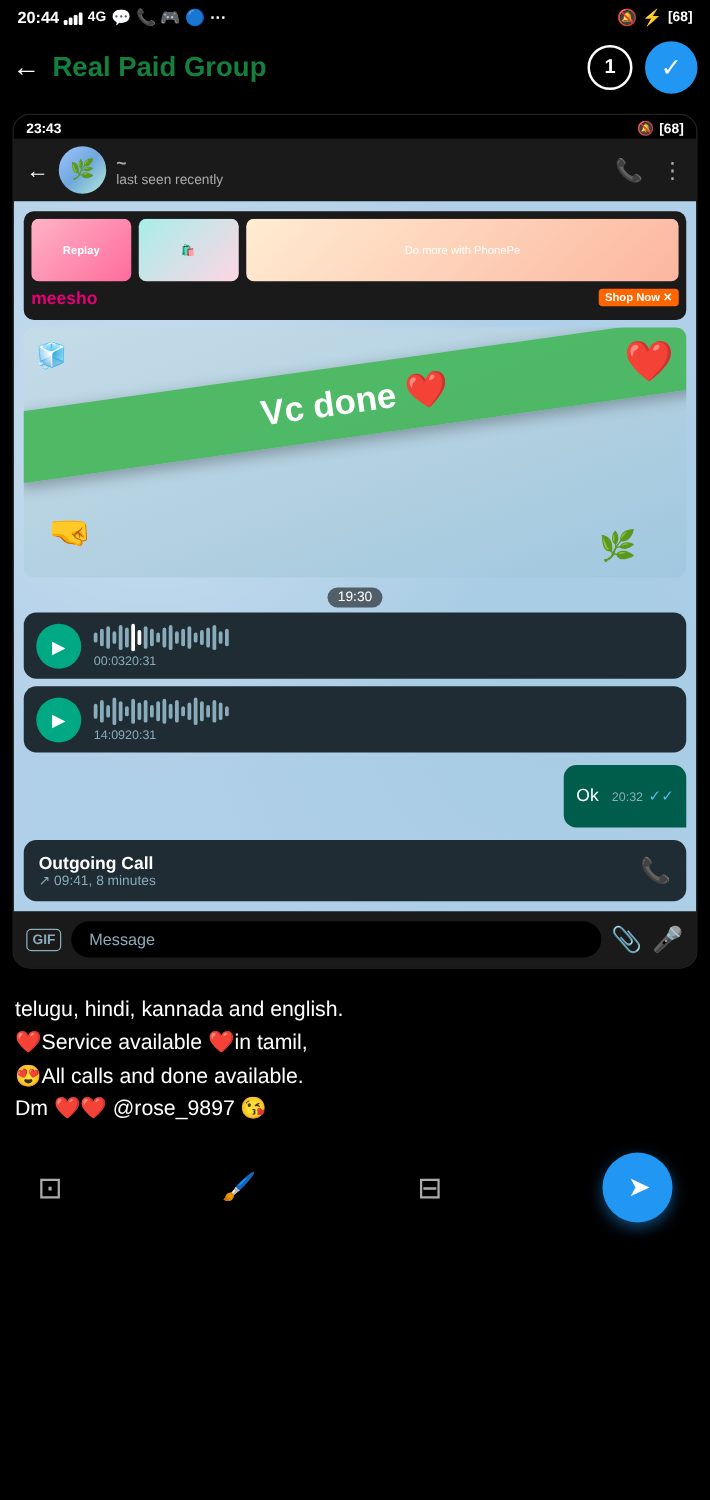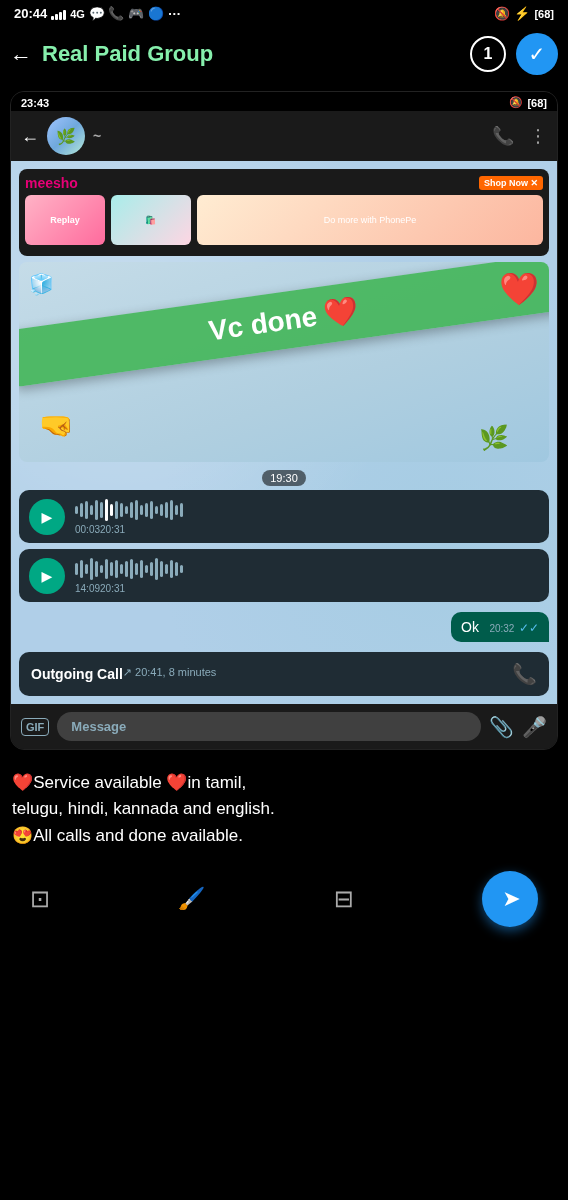--- a/index.html
+++ b/index.html
@@ -39,21 +39,21 @@
     }
     .header-back {
       font-size: 22px;
       color: #fff;
       cursor: pointer;
     }
     .header-title {
       flex: 1;
       font-size: 22px;
       font-weight: 700;
-      color: #86efac;
+      color: #15803d;
     }
     .header-badge {
       width: 36px;
       height: 36px;
       border-radius: 50%;
       border: 2px solid #fff;
       display: flex;
       align-items: center;
       justify-content: center;
       font-size: 16px;
@@ -198,42 +198,42 @@
       justify-content: flex-start;
       font-size: 10px;
       color: #8aabba;
       margin-top: 2px;
     }
 
     
     .ok-bubble {
       background: #005c4b;
       border-radius: 10px 10px 0 10px;
-      padding: 6px 10px;
+      padding: 16px 10px;
       display: inline-block;
       float: right;
       clear: both;
       margin: 4px 0;
     }
     .ok-bubble-text { font-size: 14px; color: #fff; }
     .ok-time { font-size: 10px; color: #8aabba; margin-left: 6px; }
     .clearfix::after { content: ''; display: table; clear: both; }
 
     
     .call-bubble {
       background: #1f2c34;
       border-radius: 10px;
       padding: 10px 12px;
       display: flex;
       align-items: center;
       justify-content: space-between;
       margin-top: 6px;
       clear: both;
     }
-    .call-info { display: flex; flex-direction: row; }
+    .call-info { display: flex; flex-direction: column; }
     .call-title { font-size: 14px; color: #fff; font-weight: 600; }
     .call-meta { font-size: 11px; color: #8aabba; }
     .call-icon { font-size: 20px; color: #00a884; }
 
     
     .msg-input-bar {
       background: #1a1a1a;
       padding: 8px 10px;
       display: flex;
       align-items: center;
@@ -242,26 +242,25 @@
     .gif-btn {
       font-size: 11px;
       color: #8aabba;
       border: 1.5px solid #8aabba;
       border-radius: 4px;
       padding: 2px 4px;
       font-weight: 700;
     }
     .msg-input-field {
       flex: 1;
-      background: #404040;
+      background: #000000;
       border-radius: 20px;
       padding: 7px 14px;
       font-size: 13px;
       color: #8aabba;
-      font-weight: bold;
     }
     .attach-icon { font-size: 20px; color: #8aabba; }
     .mic-icon { font-size: 20px; color: #8aabba; }
 
     
     .caption {
       padding: 14px 12px 10px;
       font-size: 17px;
       line-height: 1.55;
       color: #fff;
@@ -353,38 +352,39 @@
     </div>
   </div>
 
   <div class="inner-header">
     <span style="font-size:18px;color:#fff;">←</span>
     <div class="inner-avatar">
       <span style="font-size:16px;">🌿</span>
     </div>
     <div class="inner-contact-info">
       <div class="inner-contact-name" style="color:#aaa;">~</div>
+      <div class="inner-status-text">last seen recently</div>
     </div>
     <div class="inner-header-icons">
       <span>📞</span>
       <span>⋮</span>
     </div>
   </div>
 
   <div class="chat-bg">
 
     <div style="background:#1a1a1a;border-radius:8px;padding:6px;margin-bottom:6px;">
-      <div style="display:flex;justify-content:space-between;align-items:center;margin-bottom:4px;">
-        <span class="meesho-logo">meesho</span>
-        <span class="shop-now-btn">Shop Now ✕</span>
-      </div>
       <div style="display:flex;gap:6px;overflow:hidden;height:55px;">
         <div style="background:linear-gradient(135deg,#ffb3c6,#ff6b9d);border-radius:6px;width:80px;height:50px;display:flex;align-items:center;justify-content:center;font-size:9px;color:#fff;font-weight:700;">Replay</div>
         <div style="background:linear-gradient(135deg,#a8edea,#fed6e3);border-radius:6px;width:80px;height:50px;display:flex;align-items:center;justify-content:center;font-size:9px;">🛍️</div>
         <div style="background:linear-gradient(135deg,#ffecd2,#fcb69f);border-radius:6px;flex:1;height:50px;display:flex;align-items:center;justify-content:center;font-size:9px;">Do more with PhonePe</div>
+      </div>
+      <div style="display:flex;justify-content:space-between;align-items:center;margin-bottom:4px;">
+        <span class="meesho-logo">meesho</span>
+        <span class="shop-now-btn">Shop Now ✕</span>
       </div>
     </div>
 
     <div style="position:relative;border-radius:8px;overflow:hidden;margin-bottom:8px;height:200px;background:linear-gradient(160deg,#c5dce8 0%,#b0cfe0 60%,#a0c8e0 100%);">
 
       <span class="heart-emoji">❤️</span>
 
       <div class="vc-done-banner">
         <span>Vc done</span> <span>❤️</span>
       </div>
@@ -470,38 +470,39 @@
       <div class="ok-bubble">
         <span class="ok-bubble-text">Ok</span>
         <span class="ok-time">20:32</span>
         <span style="color:#53bdeb;font-size:12px;">✓✓</span>
       </div>
     </div>
 
     <div class="call-bubble">
       <div class="call-info">
         <span class="call-title">Outgoing Call</span>
-        <span class="call-meta">↗ 20:41, 8 minutes</span>
+        <span class="call-meta">↗ 09:41, 8 minutes</span>
       </div>
       <span class="call-icon">📞</span>
     </div>
   </div>
 
   <div class="msg-input-bar">
     <div class="gif-btn">GIF</div>
     <div class="msg-input-field">Message</div>
     <span class="attach-icon">📎</span>
     <span class="mic-icon">🎤</span>
   </div>
 </div>
 
 <div class="caption">
+  <div>telugu, hindi, kannada and english.</div>
   <div>❤️Service available ❤️in tamil,</div>
-  <div>telugu, hindi, kannada and english.</div>
   <div>😍All calls and done available.</div>
+  <div>Dm ❤️❤️ @rose_9897 😘</div>
 </div>
 
 <div class="bottom-toolbar">
   <span class="toolbar-icon">⊡</span>
   <span class="toolbar-icon" style="color:#00bcd4;font-size:22px;">🖌️</span>
   <span class="toolbar-icon">⊟</span>
   <div class="send-fab">
     <span style="margin-left:3px;">➤</span>
   </div>
 </div>

